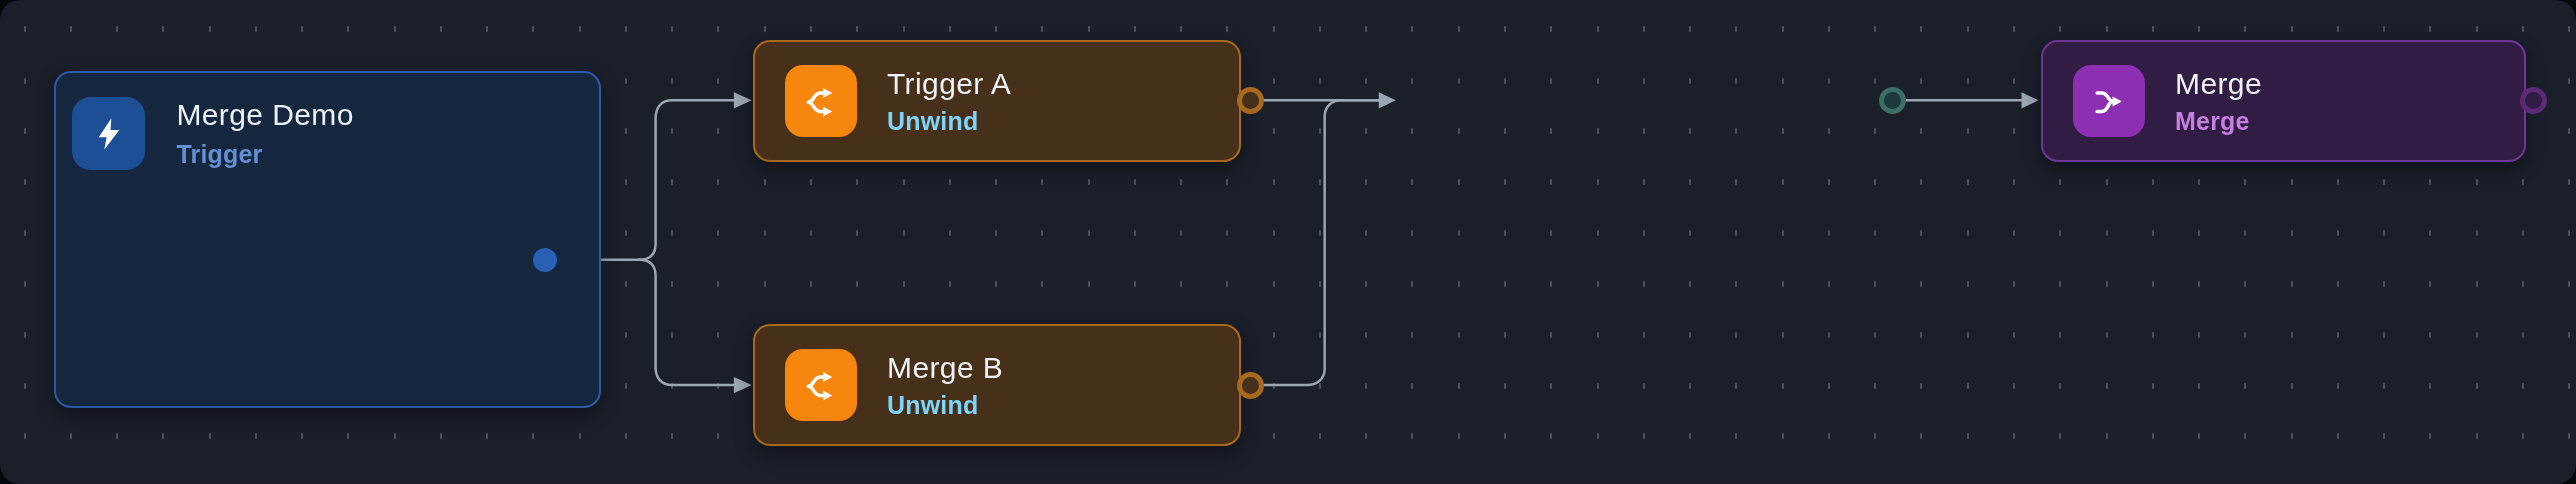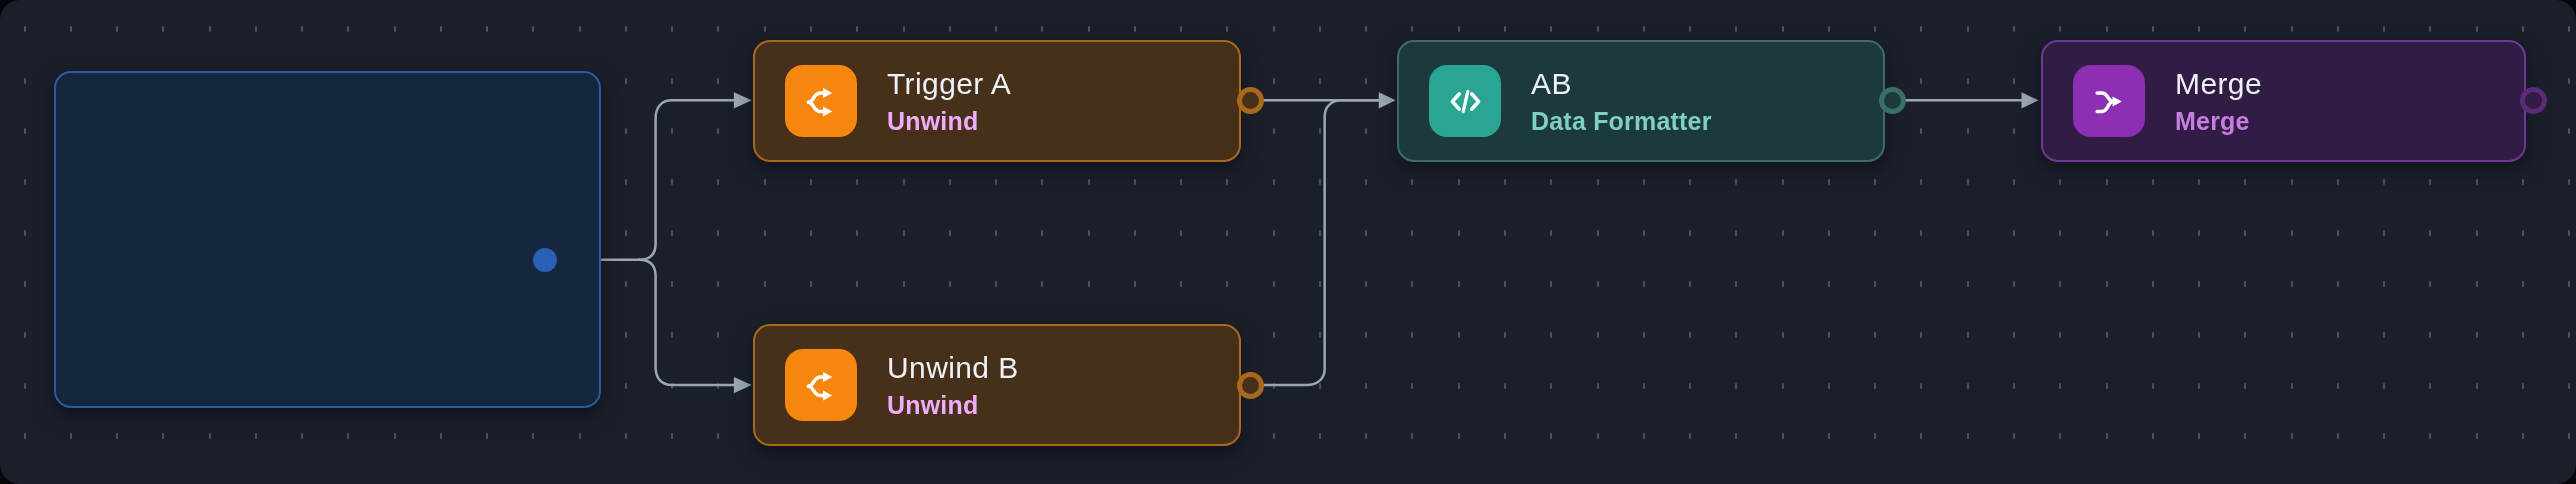--- a/index.html
+++ b/index.html
@@ -27,21 +27,21 @@
   .title{font-size:30px;font-weight:500;color:#eef2f7;letter-spacing:0.4px;line-height:1.1;}
   .subtitle{font-size:25px;font-weight:700;letter-spacing:0.2px;line-height:1.1;}
 
   
   .node.small{width:488px;height:122px;padding-left:30px;gap:30px;}
   .node.small .icon-box{width:72px;height:72px;}
 
   
   .node.unwind{background:#46301a;border:2.1px solid #a8691c;}
   .node.unwind .icon-box{background:#f6860e;}
-  .node.unwind .subtitle{color:#f0abfc;}
+  .node.unwind .subtitle{color:#7dd3fc;}
   .node.formatter{background:#1c393d;border:2.1px solid #3c6e65;}
   .node.formatter .icon-box{background:#2ba593;}
   .node.formatter .subtitle{color:#7ed0bf;}
   .node.merge{background:#311c44;border:2.1px solid #6f3796;}
   .node.merge .icon-box{background:#8d2fb3;}
   .node.merge .subtitle{color:#c67ee2;}
 
   
   .node.trigger{
     left:54px;top:71px;width:547px;height:337px;
@@ -596,20 +596,31 @@
     <path class="wire" d="M898 365 C915 365 921 374 921 388 L921 516 C921 531 929 541 944 541 H1031"></path>
     <polygon class="head" points="1031,529.5 1056,541 1031,552.5"></polygon>
     <path class="wire" d="M1776 141 H1937"></path>
     <path class="wire" d="M1776 541 H1836 C1851 541 1861 532 1861 518 L1861 164 C1861 150 1870 141 1885 141 H1937"></path>
     <polygon class="head" points="1937,129.5 1961,141 1937,152.5"></polygon>
     <path class="wire" d="M2678 141 H2840"></path>
     <polygon class="head" points="2840,129.5 2864,141 2840,152.5"></polygon>
   </svg>
 
   <div class="node trigger">
+    <div class="trigger-header">
+      <div class="icon-box">
+        <svg width="38" height="38" viewBox="0 0 48 48" aria-hidden="true">
+          <path d="M27 4 L11 28 H21 L18 44 L37 19 H26 Z" fill="#ffffff"></path>
+        </svg>
+      </div>
+      <div class="texts">
+        <div class="title">Merge Demo</div>
+        <div class="subtitle">Trigger</div>
+      </div>
+    </div>
   </div>
 
   <div class="node small unwind" style="left:753px;top:40px;">
     <div class="icon-box">
       <svg width="37" height="37" viewBox="0 0 48 48" aria-hidden="true">
         <path d="M7 25 C14 25 13 14 22 13 H26" stroke="#ffffff" stroke-width="4.6" fill="none" stroke-linecap="round"></path>
         <path d="M7 25 C14 25 13 36 22 37 H26" stroke="#ffffff" stroke-width="4.6" fill="none" stroke-linecap="round"></path>
         <polygon points="26,6.5 38,13 26,19.5" fill="#ffffff"></polygon>
         <polygon points="26,30.5 38,37 26,43.5" fill="#ffffff"></polygon>
       </svg>
@@ -623,38 +634,25 @@
   <div class="node small unwind" style="left:753px;top:324px;">
     <div class="icon-box">
       <svg width="37" height="37" viewBox="0 0 48 48" aria-hidden="true">
         <path d="M7 25 C14 25 13 14 22 13 H26" stroke="#ffffff" stroke-width="4.6" fill="none" stroke-linecap="round"></path>
         <path d="M7 25 C14 25 13 36 22 37 H26" stroke="#ffffff" stroke-width="4.6" fill="none" stroke-linecap="round"></path>
         <polygon points="26,6.5 38,13 26,19.5" fill="#ffffff"></polygon>
         <polygon points="26,30.5 38,37 26,43.5" fill="#ffffff"></polygon>
       </svg>
     </div>
     <div class="texts">
-      <div class="title">Unwind B</div>
+      <div class="title">Merge B</div>
       <div class="subtitle">Unwind</div>
     </div>
   </div>
 
-  <div class="node small formatter" style="left:1397px;top:40px;">
-    <div class="icon-box">
-      <svg width="37" height="37" viewBox="0 0 48 48" aria-hidden="true">
-        <path d="M16 14 L7 24 L16 34" stroke="#ffffff" stroke-width="4.6" fill="none" stroke-linecap="round" stroke-linejoin="round"></path>
-        <path d="M32 14 L41 24 L32 34" stroke="#ffffff" stroke-width="4.6" fill="none" stroke-linecap="round" stroke-linejoin="round"></path>
-        <path d="M27 11 L21 37" stroke="#ffffff" stroke-width="4.2" fill="none" stroke-linecap="round"></path>
-      </svg>
-    </div>
-    <div class="texts">
-      <div class="title">AB</div>
-      <div class="subtitle">Data Formatter</div>
-    </div>
-  </div>
 
   <div class="node small merge" style="left:2041px;top:40px;width:485px;">
     <div class="icon-box">
       <svg width="37" height="37" viewBox="0 0 48 48" aria-hidden="true">
         <path d="M8 13 H14 C23 13 21 24 29 24" stroke="#ffffff" stroke-width="4.6" fill="none" stroke-linecap="round"></path>
         <path d="M8 37 H14 C23 37 21 24 29 24" stroke="#ffffff" stroke-width="4.6" fill="none" stroke-linecap="round"></path>
         <polygon points="28,17.5 40,24 28,30.5" fill="#ffffff"></polygon>
       </svg>
     </div>
     <div class="texts">

